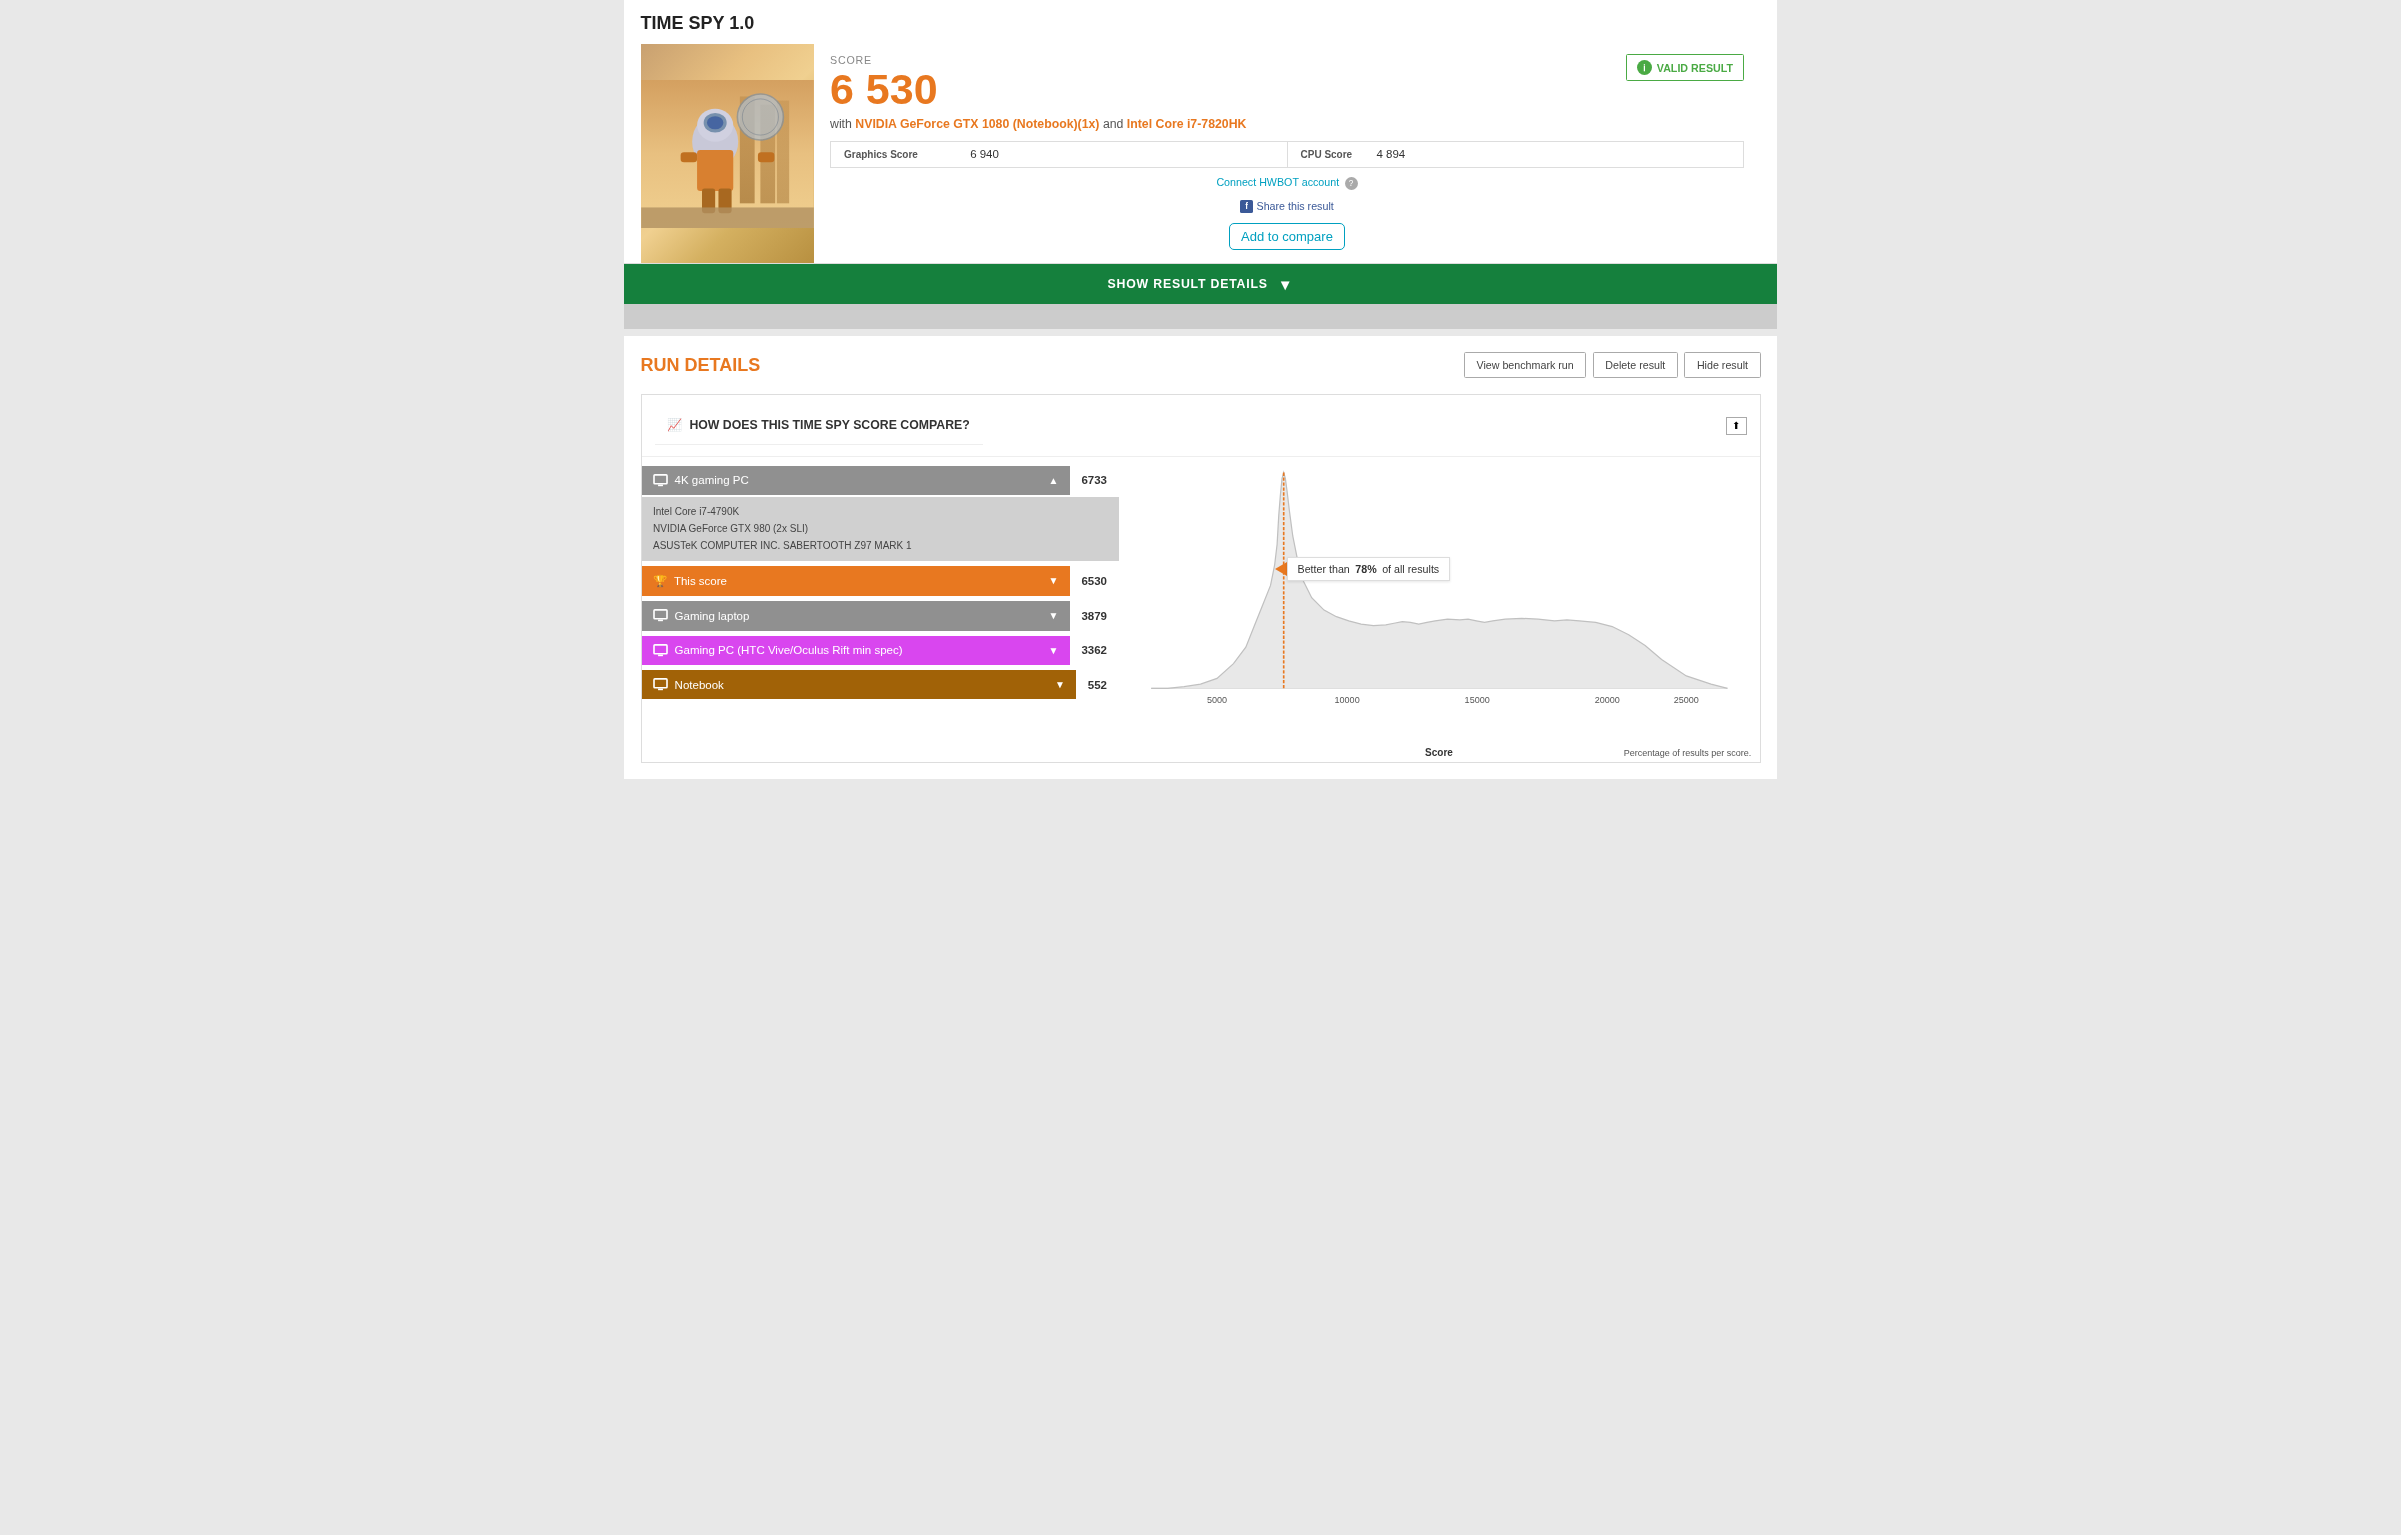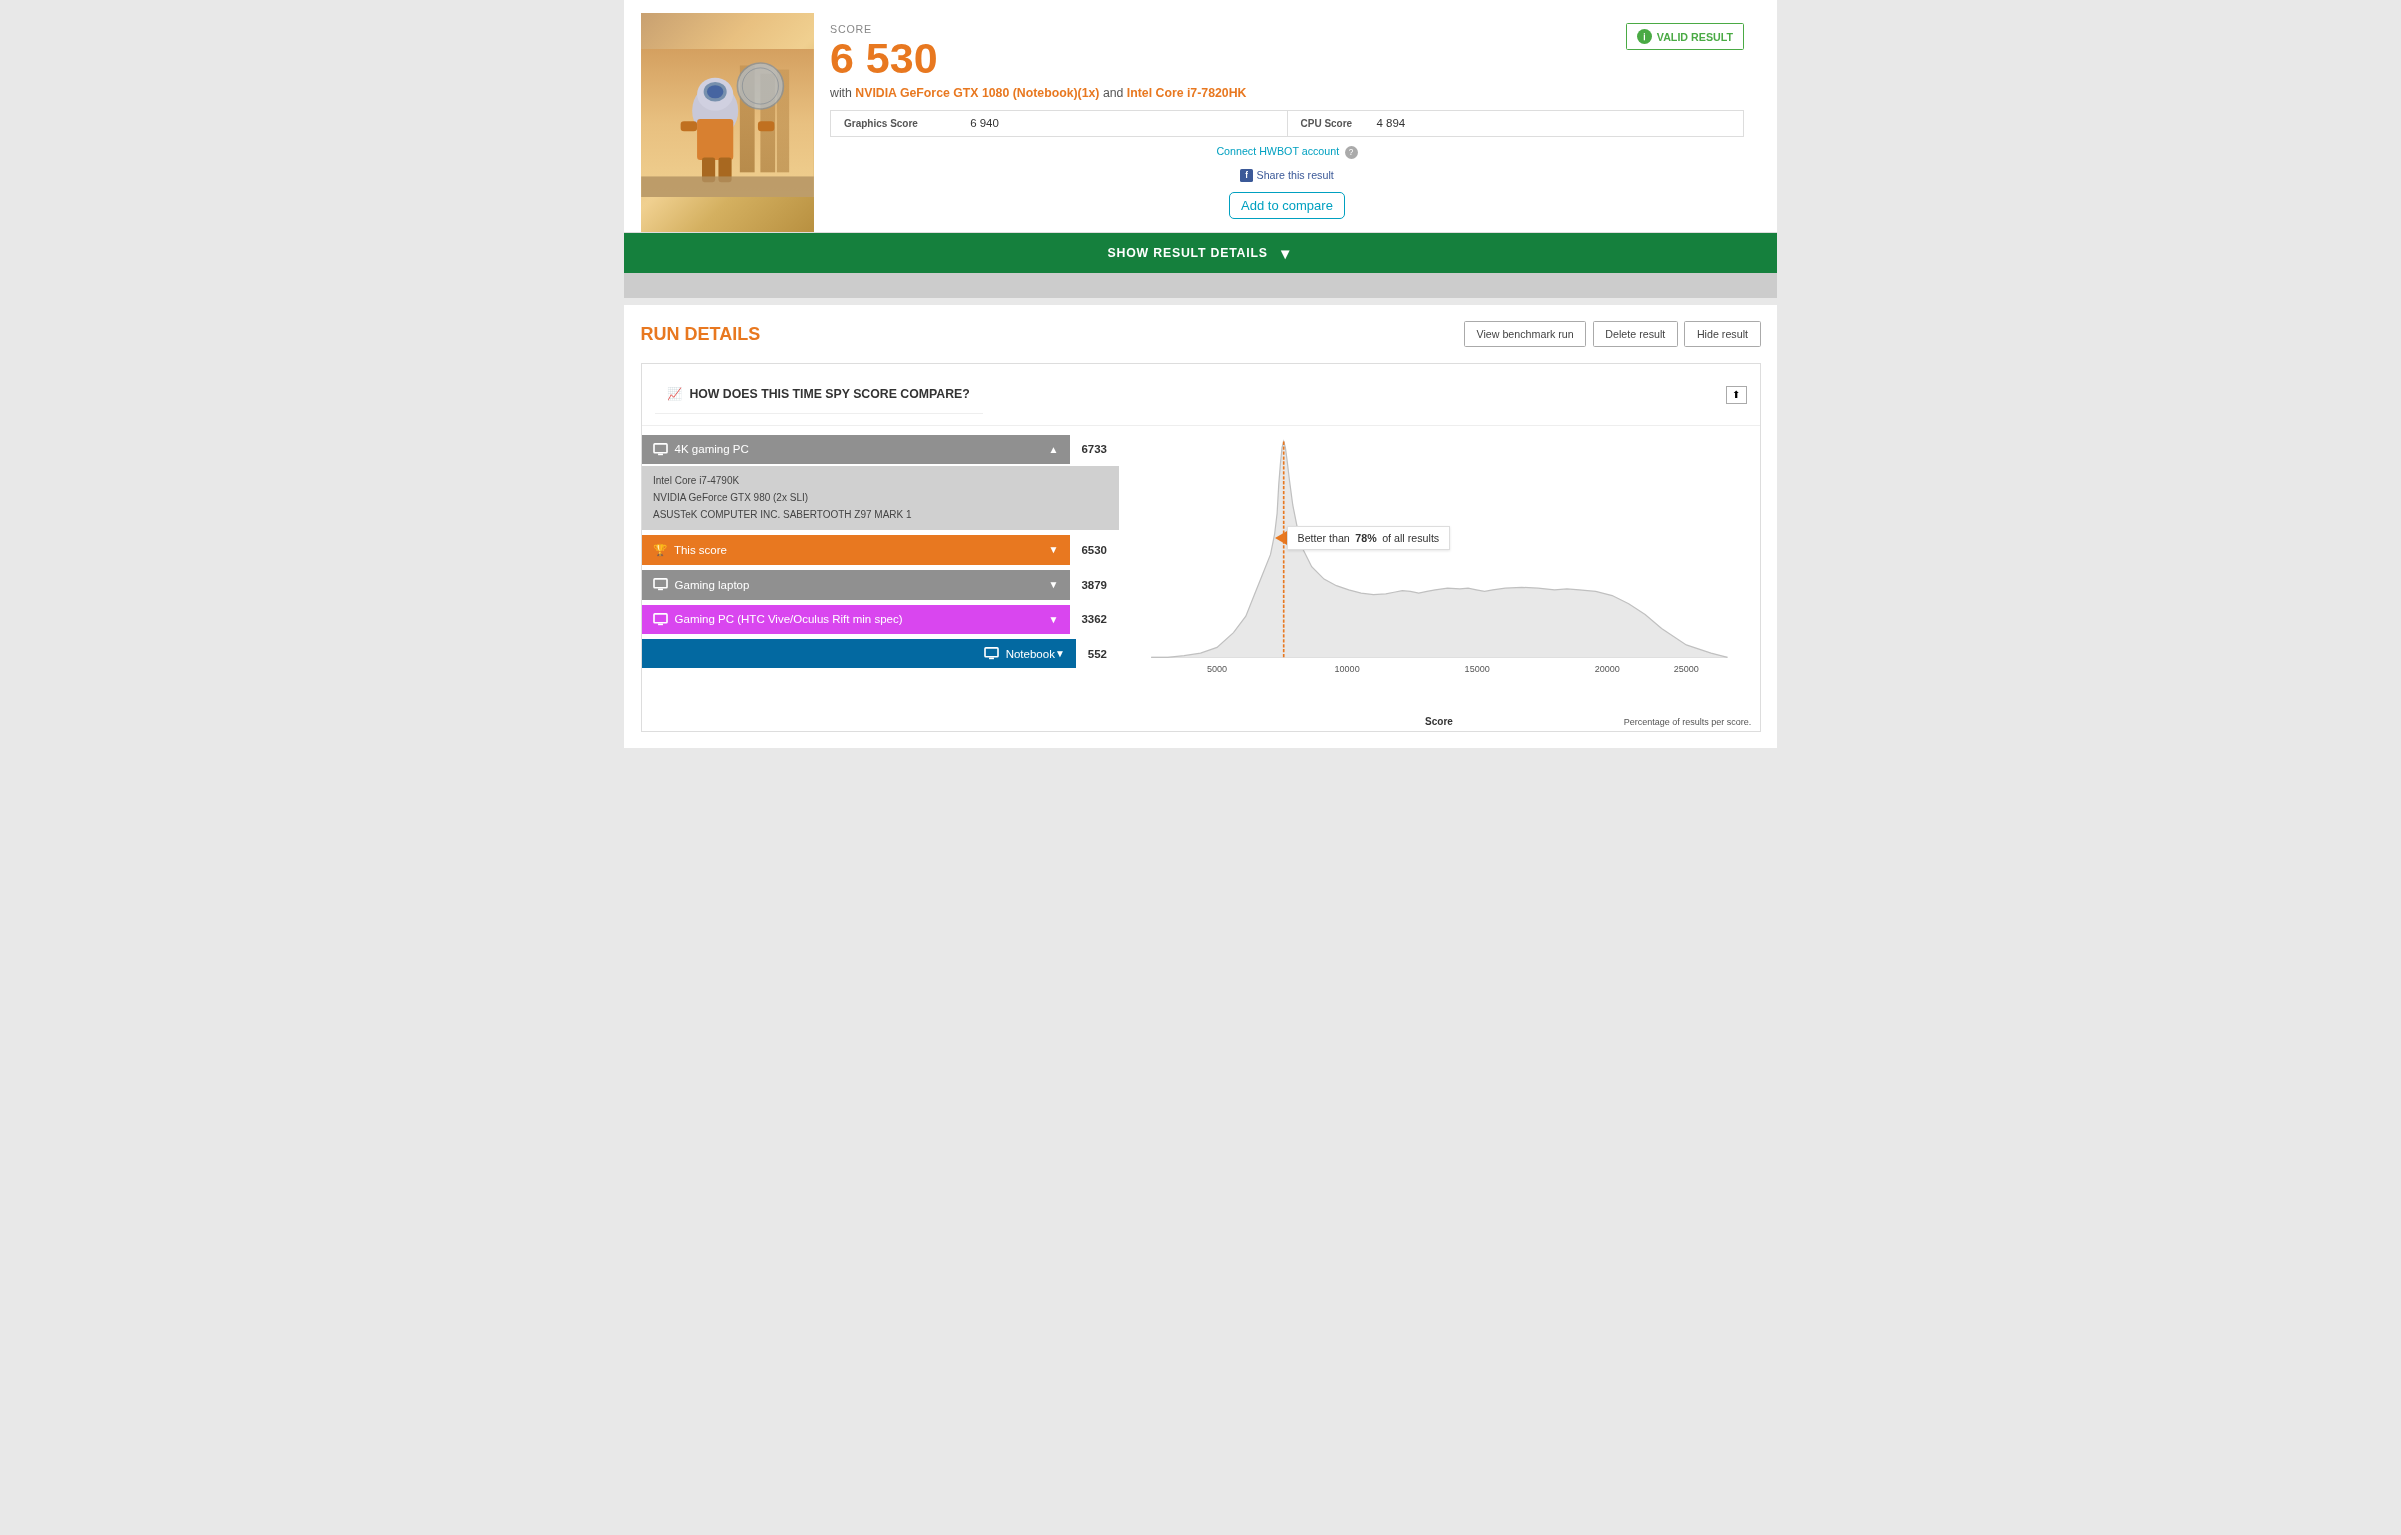--- a/index.html
+++ b/index.html
@@ -52,20 +52,21 @@
 
     .expand-icon { border: 0.8px solid #aaa; background: #fff; padding: 2.5px 5px; cursor: pointer; font-size: 10px; }
     .compare-title-row { display: flex; align-items: center; justify-content: space-between; padding: 11.5px 13px; border-bottom: 0.8px solid #eee; }
   </style>
 </head>
 <body>
 
 <div class="page-wrapper">
 
   <div class="header-section">
+    <div class="page-title">TIME SPY 1.0</div>
 
     <div class="score-card">
 
       <div class="score-image">
         <svg width="173" height="148" viewBox="0 0 210 180">
 
           <defs>
             <linearGradient id="skyGrad" x1="0" y1="0" x2="0" y2="1">
               <stop offset="0%" stop-color="#d4a060"></stop>
               <stop offset="50%" stop-color="#e8c080"></stop>
@@ -236,21 +237,21 @@
                   <span>Gaming PC (HTC Vive/Oculus Rift min spec)</span>
                 </div>
                 <span style="color:#fff; font-size:10px;">▼</span>
               </div>
             </div>
             <div style="padding:8.2px 11.5px; font-size:11.5px; font-weight:bold; display:flex; align-items:center;">3362</div>
           </div>
 
           <div style="display:flex; align-items:stretch; margin-top:5px;">
             <div style="flex:1;">
-              <div style="background:#0369a1; color:#fff; padding:8.2px 11.5px; display:flex; align-items:center; justify-content:flex-end;">
+              <div style="background:#a16207; color:#fff; padding:8.2px 11.5px; display:flex; align-items:center; justify-content:space-between;">
                 <div style="display:flex; align-items:center; gap:6.6px;">
                   <svg width="15" height="13" viewBox="0 0 18 16">
                       <rect x="1" y="1" width="16" height="11" rx="1" fill="none" stroke="#fff" stroke-width="2"></rect>
                       <rect x="6" y="13" width="6" height="2" fill="#fff"></rect>
                     </svg>
                   <span>Notebook</span>
                 </div>
                 <span style="color:#fff; font-size:10px;">▼</span>
               </div>
             </div>

